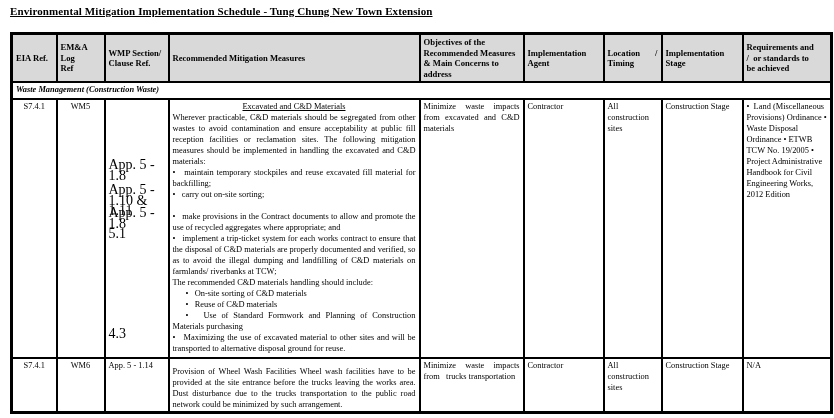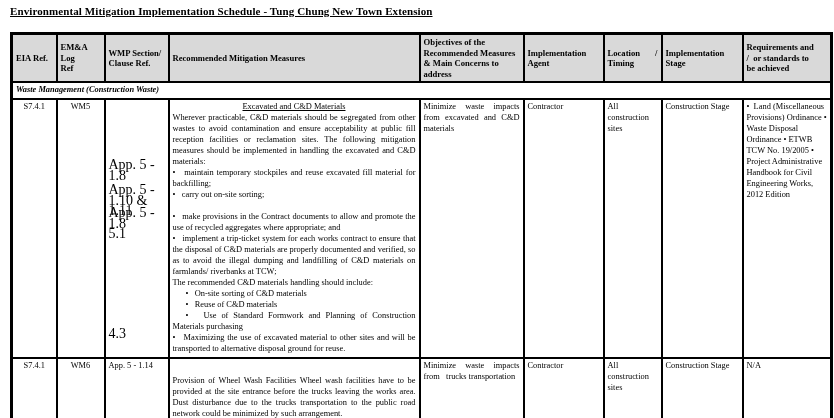--- a/index.html
+++ b/index.html
@@ -42,21 +42,21 @@
 
   td.c { text-align:center; }
   .wmp-cell { position:relative; }
   .wmp-ref { position:absolute; left:3px; right:2px; font-size:14px; line-height:10.5px; }
 
   .measures div { text-align:justify; }
   .measures .u { text-decoration:underline; text-align:center; }
   .measures .blank { height:11px; }
   .measures .sub { text-indent:13px; }
   .measures .nj { text-align:left; }
-  .m-top { margin-top:15px; }
+  .m-top { margin-top:6px; }
   td.jt { text-align:justify; }
 
   .loc1 { display:flex; justify-content:space-between;align-items:center; }
   .hline { display:block; }
 </style>
 </head>
 <body>
 
 <div class="page">
 

